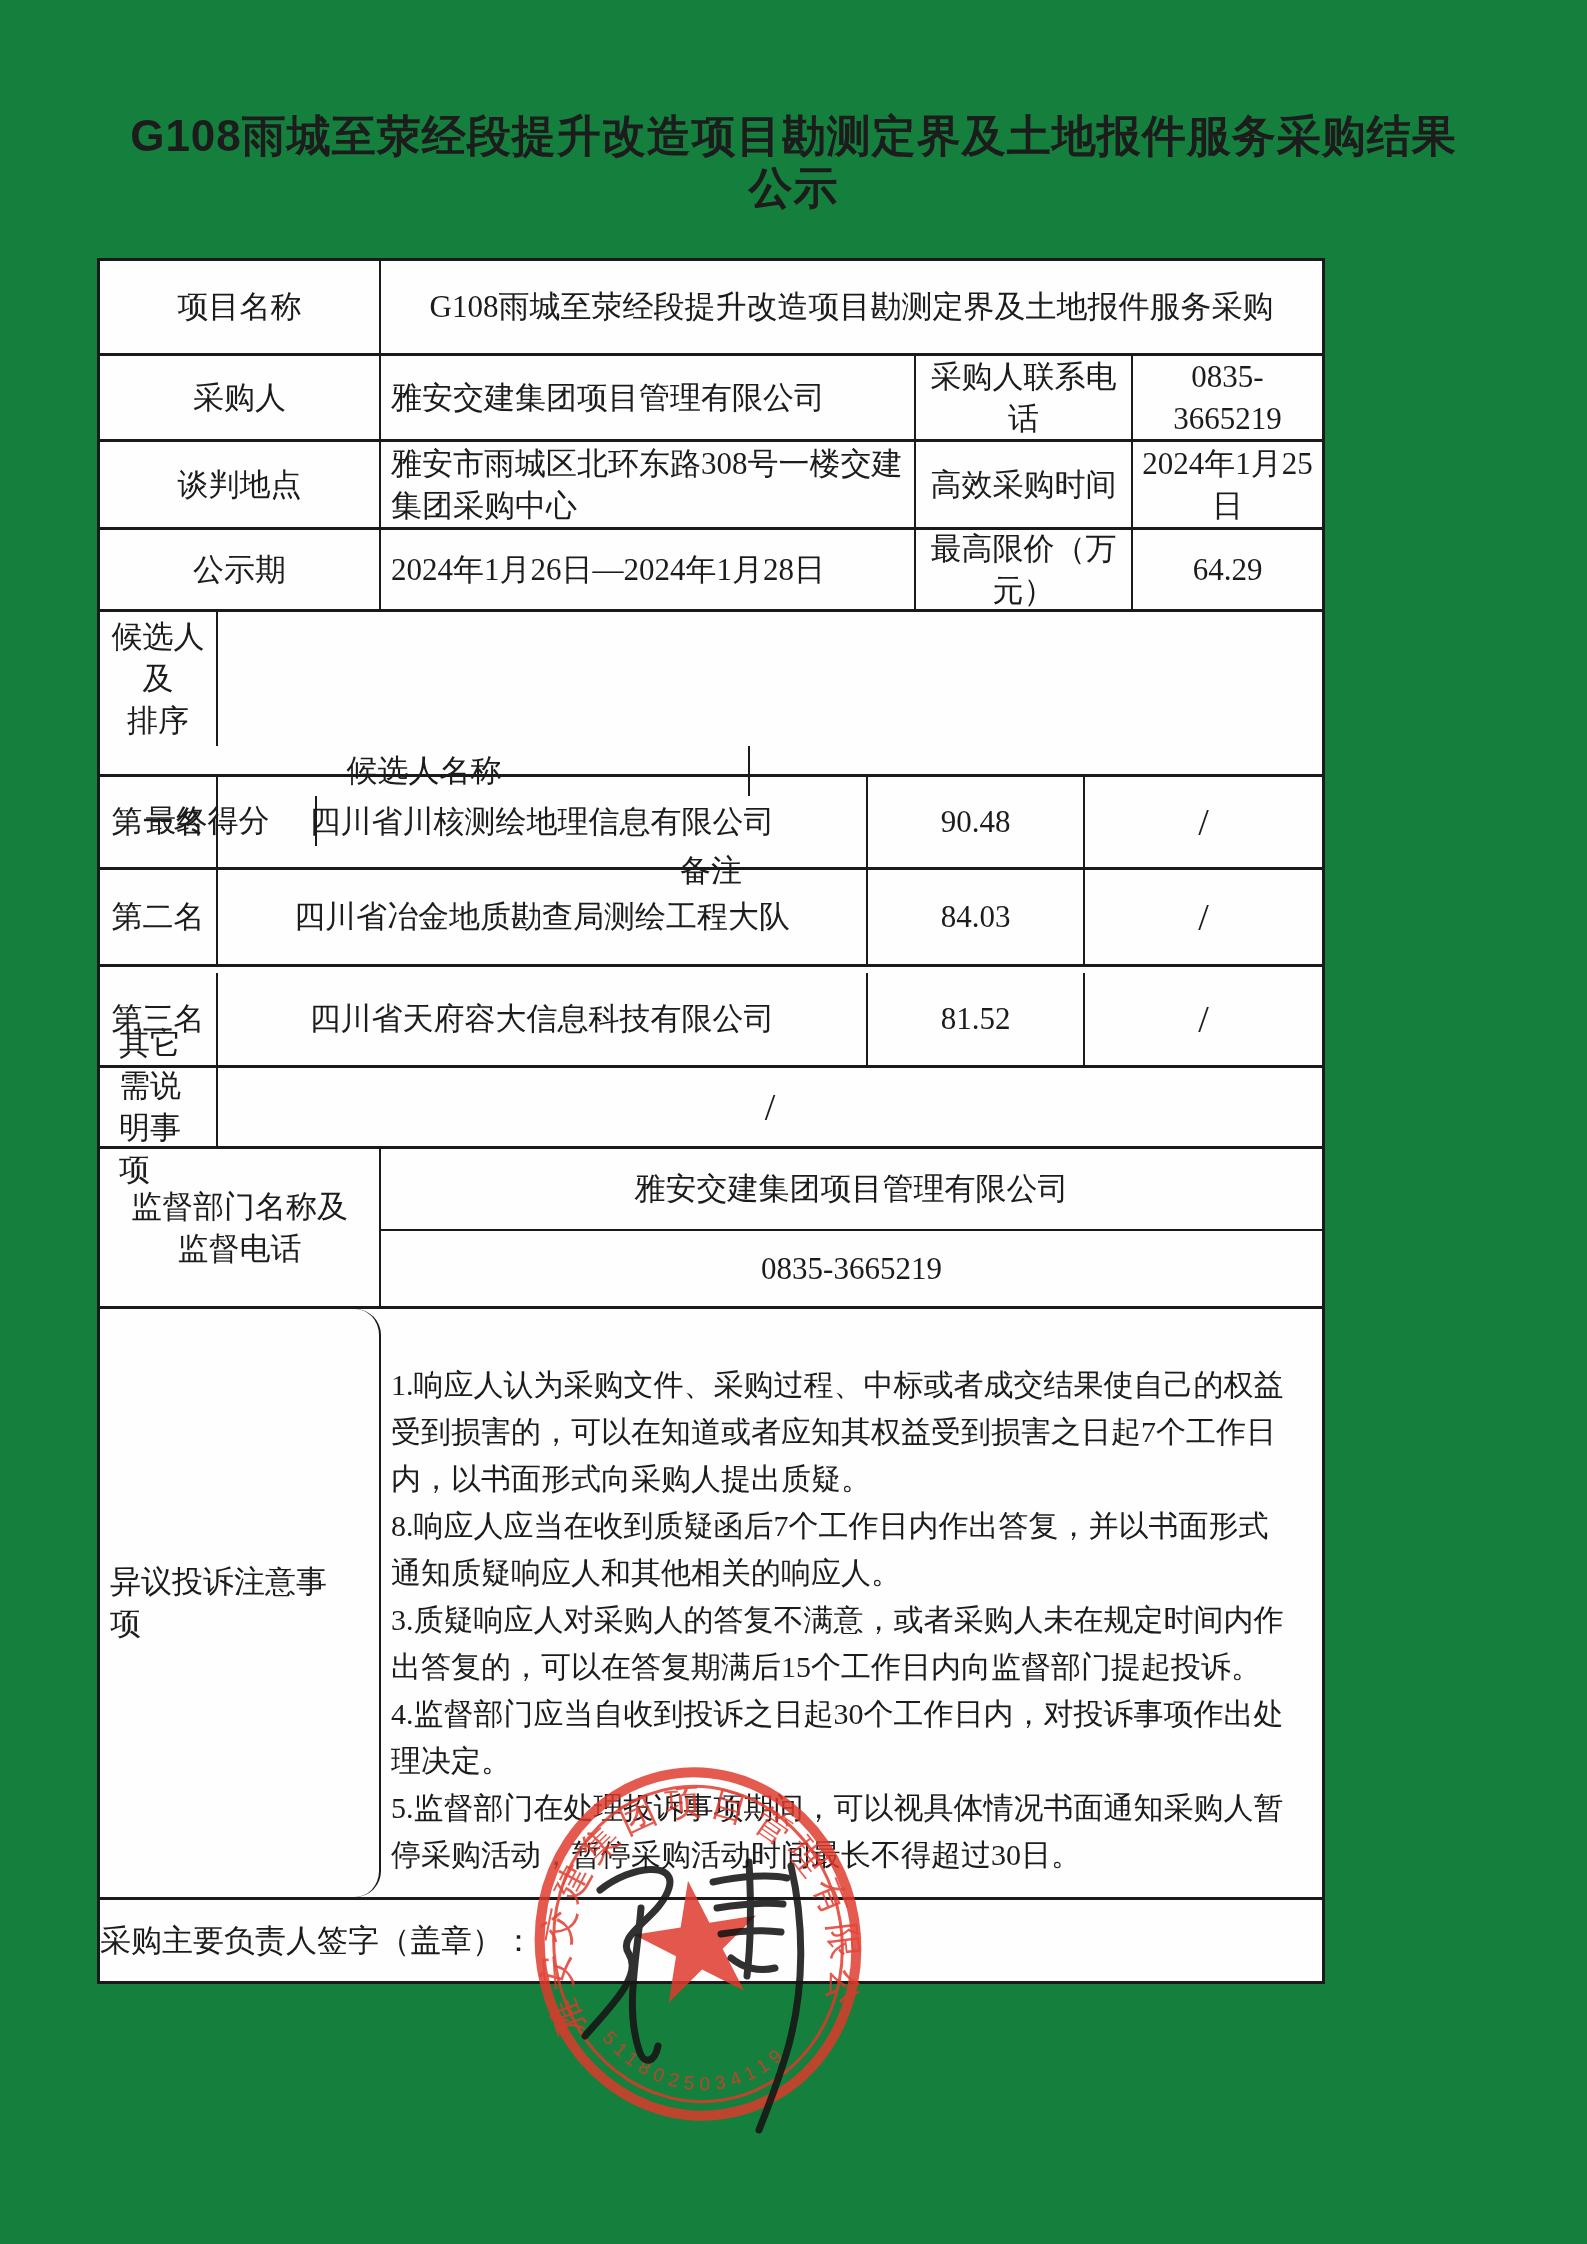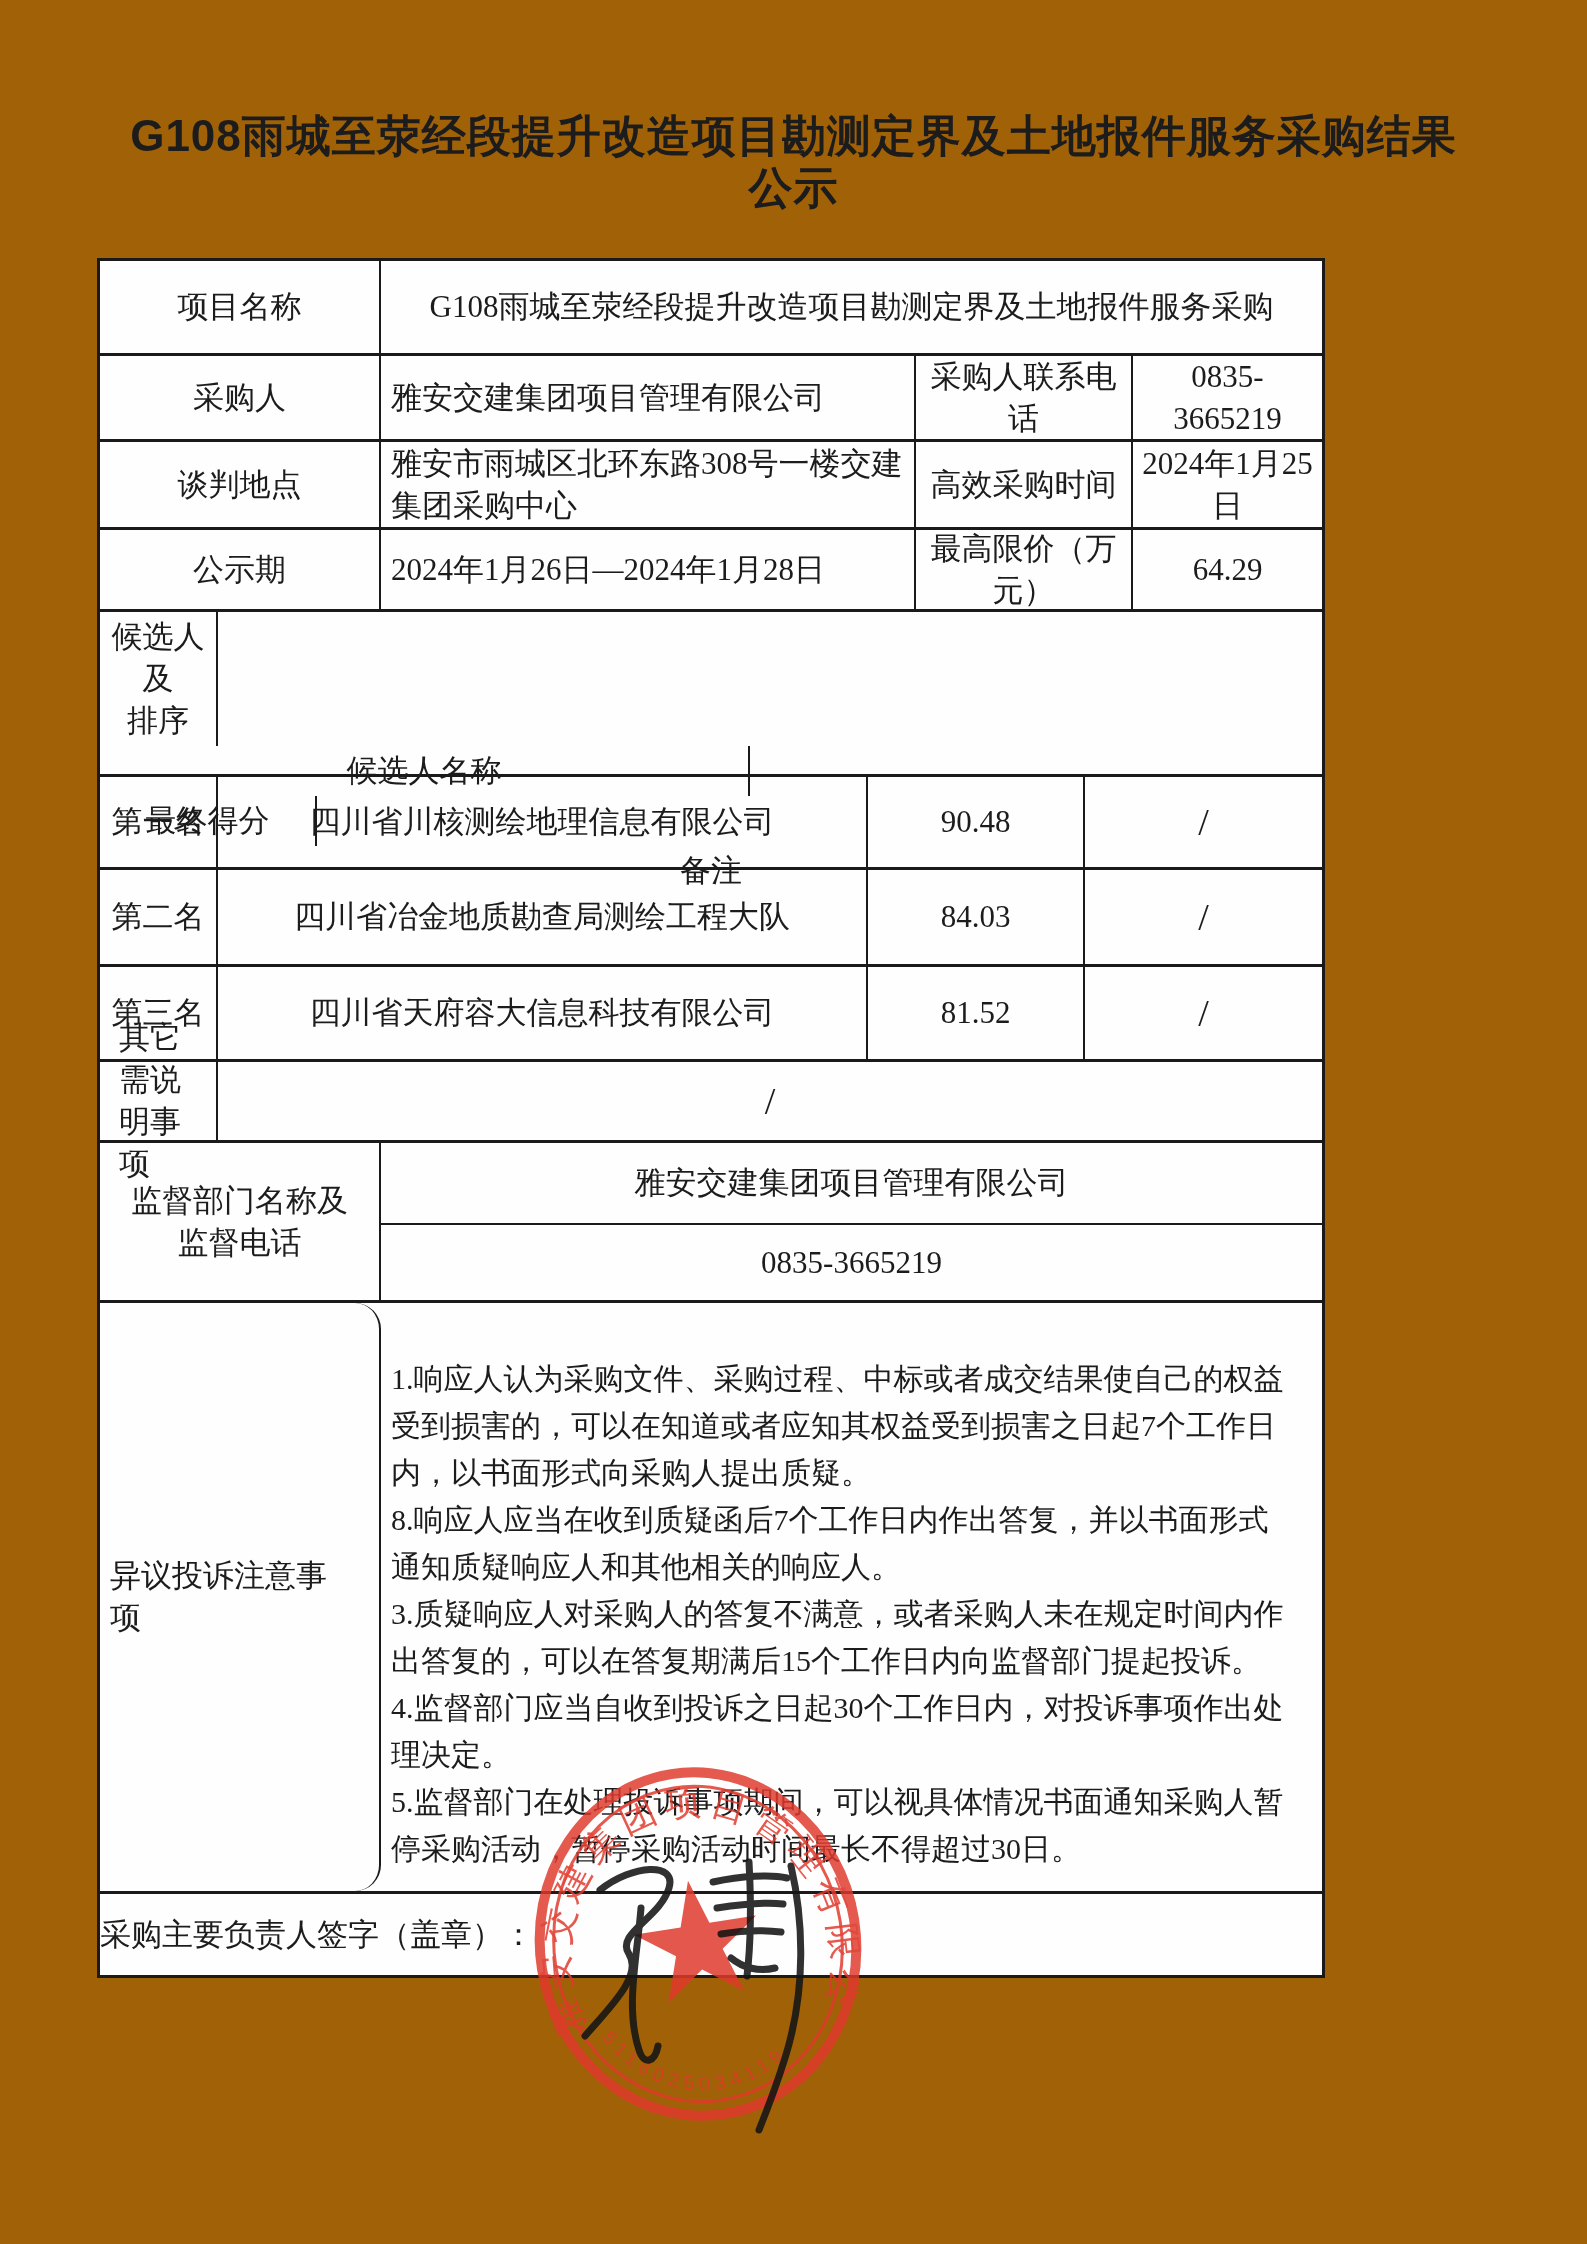--- a/index.html
+++ b/index.html
@@ -1,19 +1,19 @@
 <!DOCTYPE html>
 <html><head>
 <meta charset="utf-8">
 <style>
   html,body{margin:0;padding:0;background:#ffffff;}
   #page{
     position:relative;
     width:1587px;height:2244px;
-    background:#a16207;
+    background:#15803d;
     font-family:"Liberation Serif","DejaVu Serif",serif;
     color:#1c1c1c;
     overflow:hidden;
   }
   .pre{white-space:pre-line;}
   #doc-title{
     position:absolute;left:0;top:110px;width:1587px;
     text-align:center;
     font-family:"Liberation Sans","DejaVu Sans",sans-serif;
     font-weight:700;font-size:44px;line-height:52px;
@@ -37,21 +37,21 @@
   .cell.left{justify-content:flex-start;text-align:left;padding-left:10px;}
   .c-label{width:281px;}
   .c-rank{width:118px;}
   .c-name{width:535px;}
   .c-cname{width:650px;}
   .c-phone-l{width:217px;}
   .c-phone-v{flex:1;}
   .slash{font-size:38px;font-weight:400;}
   
   .h1{height:95px;} .h2{height:86px;} .h3{height:88px;} .h4{height:82px;}
-  .h5{height:165px;flex-direction:column;} .h6{height:93px;} .h7{height:97px;} .h8{height:95px;}
+  .h5{height:165px;flex-direction:column;} .h6{height:93px;} .h7{height:97px;} .h8{height:95px;margin-top:6px;}
   .h9{height:81px;} .h10{height:160px;} .h11{height:591px;} .h12{height:81px;}
   
   .sup-content{flex:1;display:flex;flex-direction:column;border-right:none;padding:0;}
   .sup-sub{flex:0 0 82px;display:flex;align-items:center;justify-content:center;
     border-bottom:2px solid #1a1a1a;box-sizing:border-box;font-size:31px;}
   .sup-sub:last-child{border-bottom:none;flex:1;}
   
   .complaint-body{
     flex:1;display:block;text-align:left;
     padding:52px 30px 10px 10px;font-size:30px;line-height:47px;

